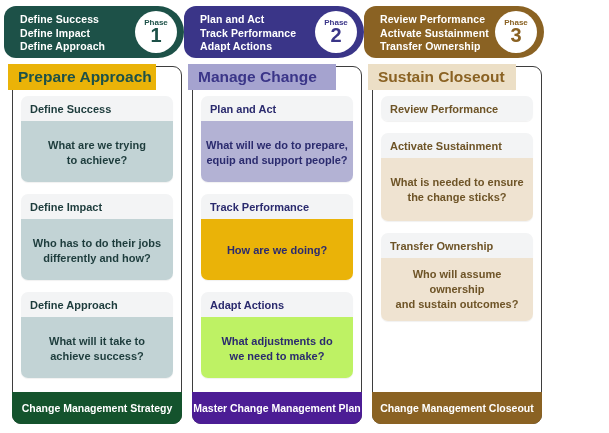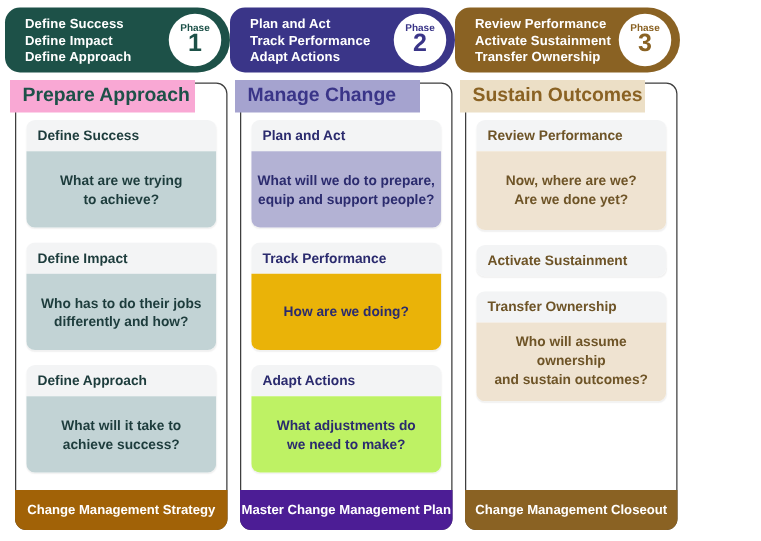--- a/index.html
+++ b/index.html
@@ -187,38 +187,38 @@
     <div class="banner" style="background: rgb(29, 81, 72);">
       <div class="banner-line">Define Success</div>
       <div class="banner-line">Define Impact</div>
       <div class="banner-line">Define Approach</div>
     </div>
     <div class="phase-badge" style="background: rgb(255, 255, 255); color: rgb(29, 81, 72);">
       <span class="phase-word">Phase</span>
       <span class="phase-num">1</span>
     </div>
     <div class="body-box" style="border-color: rgb(62, 62, 62);"></div>
-    <div class="title-strip" style="background: #f9a8d4; color: rgb(29, 81, 72);">
+    <div class="title-strip" style="background: #eab308; color: rgb(29, 81, 72);">
       <span class="title-text">Prepare Approach</span>
     </div>
     <div class="cards">
       <div class="card">
         <div class="card-head" style="background: rgb(243, 244, 245); color: rgb(29, 60, 60);">Define Success</div>
         <div class="card-body" style="background: rgb(194, 211, 213); color: rgb(29, 60, 60);">What are we trying<br>to achieve?</div>
       </div>
       <div class="card">
         <div class="card-head" style="background: rgb(243, 244, 245); color: rgb(29, 60, 60);">Define Impact</div>
         <div class="card-body" style="background: rgb(194, 211, 213); color: rgb(29, 60, 60);">Who has to do their jobs<br>differently and how?</div>
       </div>
       <div class="card">
         <div class="card-head" style="background: rgb(243, 244, 245); color: rgb(29, 60, 60);">Define Approach</div>
         <div class="card-body" style="background: rgb(194, 211, 213); color: rgb(29, 60, 60);">What will it take to<br>achieve success?</div>
       </div>
     </div>
-    <div class="footer" style="background: #a16207;">Change Management Strategy</div>
+    <div class="footer" style="background: #14532d;">Change Management Strategy</div>
   </div>
 
   <div class="phase-col col2">
     <svg class="arrow-ring" viewBox="0 0 48 48">
       <path d="M24 3 A21 21 0 1 0 42 14" fill="none" stroke-width="9" stroke-linecap="butt" stroke="#a7a1cf"></path>
       <polygon points="1,23 15,16 15,30" fill="#a7a1cf"></polygon>
     </svg>
     <div class="banner" style="background: rgb(58, 53, 136);">
       <div class="banner-line">Plan and Act</div>
       <div class="banner-line">Track Performance</div>
@@ -254,29 +254,29 @@
       <div class="banner-line">Review Performance</div>
       <div class="banner-line">Activate Sustainment</div>
       <div class="banner-line">Transfer Ownership</div>
     </div>
     <div class="phase-badge" style="background: rgb(255, 255, 255); color: rgb(138, 98, 35);">
       <span class="phase-word">Phase</span>
       <span class="phase-num">3</span>
     </div>
     <div class="body-box" style="border-color: rgb(62, 62, 62);"></div>
     <div class="title-strip" style="background: rgb(236, 223, 198); color: rgb(138, 98, 35);">
-      <span class="title-text">Sustain Outcomes</span>
+      <span class="title-text">Sustain Closeout</span>
     </div>
     <div class="cards">
       <div class="card">
         <div class="card-head" style="background: rgb(243, 244, 245); color: rgb(110, 84, 39);">Review Performance</div>
-        <div class="card-body" style="background: rgb(239, 227, 209); color: rgb(110, 84, 39);">Now, where are we?<br>Are we done yet?</div>
       </div>
       <div class="card">
         <div class="card-head" style="background: rgb(243, 244, 245); color: rgb(110, 84, 39);">Activate Sustainment</div>
+        <div class="card-body" style="background: rgb(239, 227, 209); color: rgb(110, 84, 39);">What is needed to ensure<br>the change sticks?</div>
       </div>
       <div class="card">
         <div class="card-head" style="background: rgb(243, 244, 245); color: rgb(110, 84, 39);">Transfer Ownership</div>
         <div class="card-body" style="background: rgb(239, 227, 209); color: rgb(110, 84, 39);">Who will assume ownership<br>and sustain outcomes?</div>
       </div>
     </div>
     <div class="footer" style="background: rgb(138, 98, 35);">Change Management Closeout</div>
   </div>
 
 </div>

